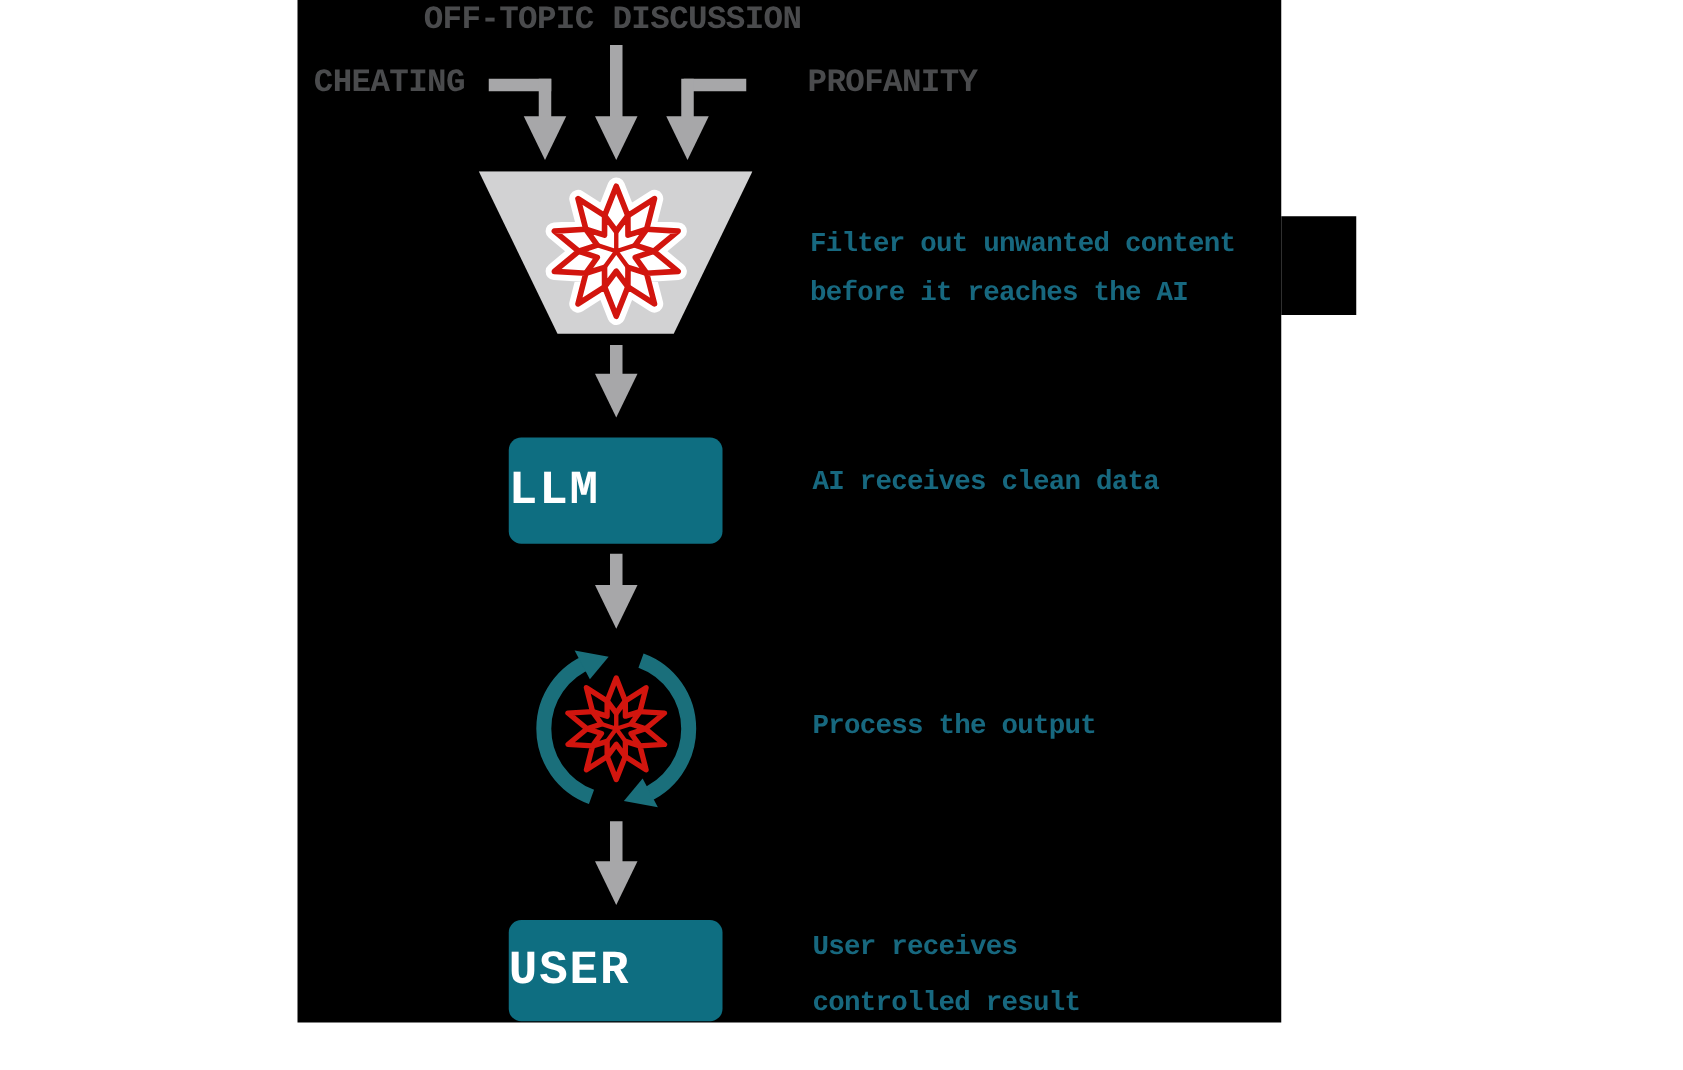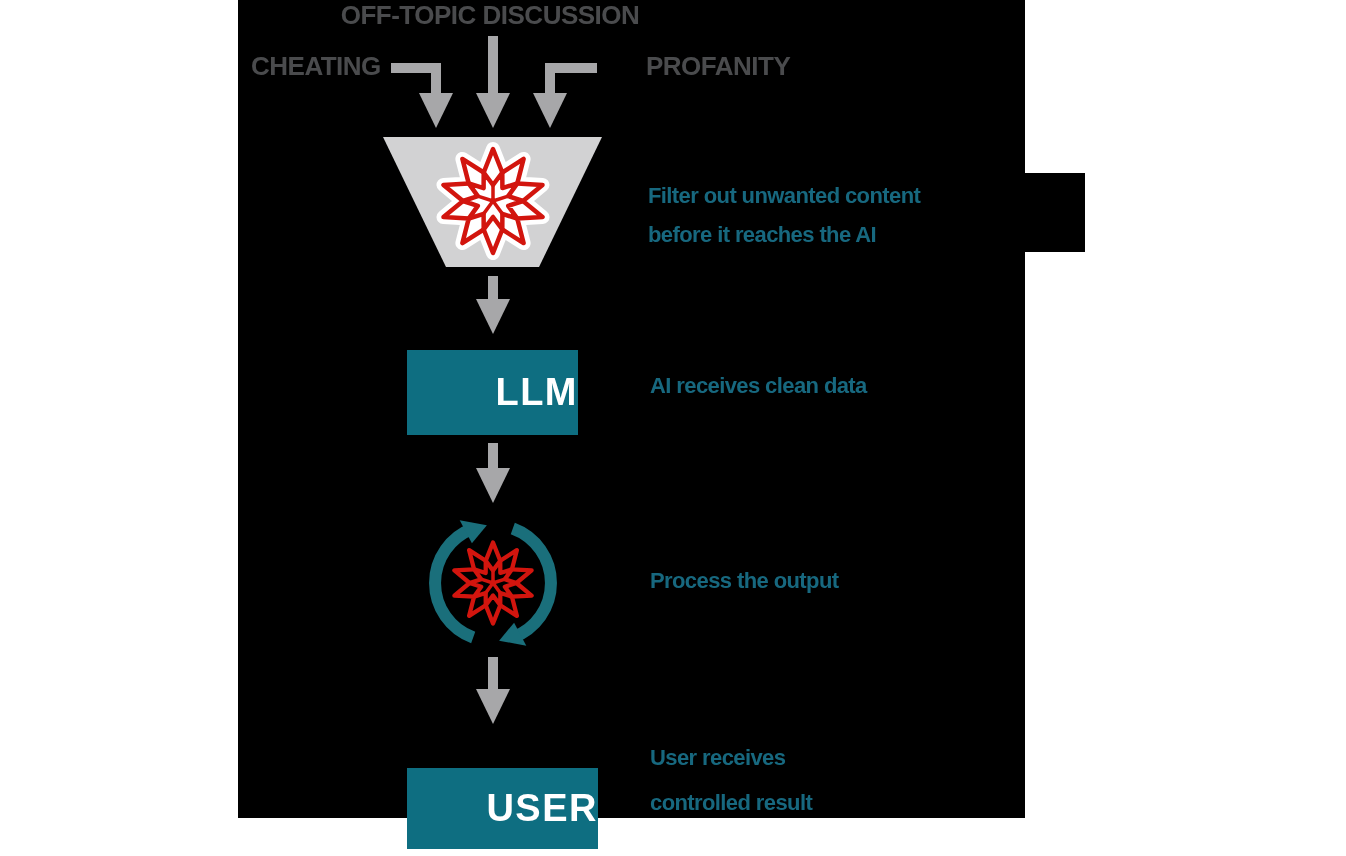--- a/index.html
+++ b/index.html
@@ -1,36 +1,36 @@
 <!DOCTYPE html>
 <html style="--page_bg: #ffffff; --stage_bg: #000000; --teal_box: #0e6e81; --teal_text: #17687f; --teal_cycle: #1a6f7b; --red: #d2150e; --gray_arrow: #a7a7a9; --gray_funnel: #d2d2d3; --gray_label: #4a4b4d;"><head>
 <meta charset="utf-8">
 <style>
   html,body { margin:0; padding:0; background:#fff; }
   .canvas {
     position:relative; width:1346px; height:856px; overflow:hidden;
     background:var(--page_bg,#fff);
-    font-family:Liberation Sans, sans-serif;
+    font-family:Liberation Mono, monospace;
   }
   .stage  { position:absolute; left:238px; top:0; width:787px; height:818px; background:var(--stage_bg,#000); }
   .notch  { position:absolute; left:1025px; top:173px; width:60px; height:79px; background:var(--stage_bg,#000); }
 
   .toplabel {
     position:absolute; color:var(--gray_label,#4a4b4d);
     font-weight:bold; font-size:26px; letter-spacing:-0.5px; white-space:nowrap;
   }
   .caption {
     position:absolute; left:650px; color:var(--teal_text,#17687f);
     font-weight:bold; font-size:22px; letter-spacing:-0.6px;
     line-height:39px; white-space:pre-line;
   }
   .node-box {
-    position:absolute; left:407px; width:171px; border-radius:0;
+    position:absolute; left:407px; width:171px; border-radius:10px;
     background:var(--teal_box,#0e6e81);
-    display:flex; align-items:center; justify-content:flex-end;
+    display:flex; align-items:center; justify-content:flex-start;
     color:#fff; font-weight:bold; font-size:38px; letter-spacing:1.5px;
   }
   .bar { position:absolute; background:var(--gray_arrow,#a7a7a9); }
   .ahead {
     position:absolute; width:0; height:0;
     border-left:17px solid transparent; border-right:17px solid transparent;
     border-top:35px solid var(--gray_arrow,#a7a7a9);
   }
   .shape-svg { position:absolute; display:block; }
   .funnel-poly { fill:var(--gray_funnel,#d2d2d3); }
@@ -109,19 +109,19 @@
       <path class="red-line" stroke-width="4.5" d="M0,0 L0,-16 M0,0 L15.2,-4.9 M0,0 L9.4,12.9 M0,0 L-9.4,12.9 M0,0 L-15.2,-4.9"></path>
     </g>
   </svg>
   <div class="caption" style="top:561px;">Process the output</div>
 
   <div>
     <div class="bar" style="left:488px; top:657px; width:10px; height:33px;"></div>
     <div class="ahead" style="left:476px; top:689px;"></div>
   </div>
 
-  <div class="node-box" style="top:768px; height:81px;padding-left:20px;">
+  <div class="node-box" style="top:736px; height:81px;">
     <span>USER</span>
   </div>
   <div class="caption" style="top:735px; line-height:45px;">User receives
 controlled result</div>
 
 </div>
 
 </body></html>

